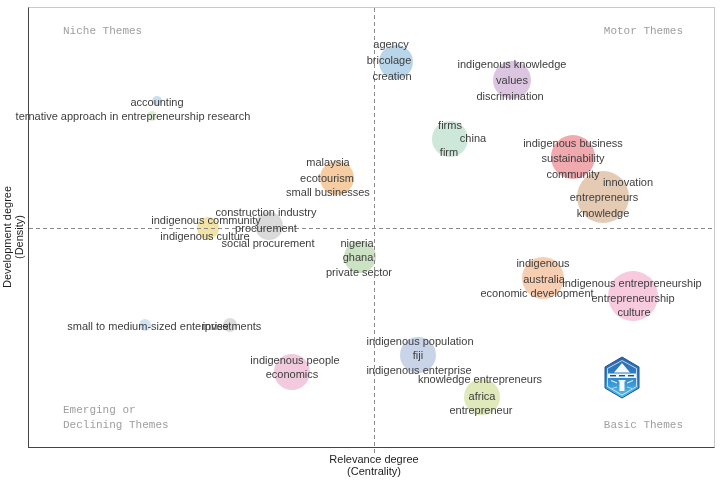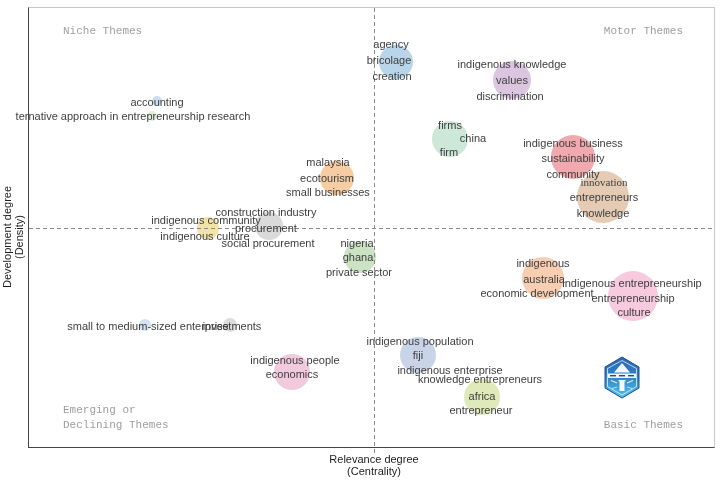--- a/index.html
+++ b/index.html
@@ -94,21 +94,21 @@
     <span class="word" style="left: 133px; top: 116px;">ternative approach in entrepreneurship research</span>
     <div class="bubble" style="left: 432px; top: 121px; width: 36px; height: 36px; background: rgb(205, 231, 216);"></div>
     <span class="word" style="left: 450px; top: 125px;">firms</span>
     <span class="word" style="left: 449px; top: 138px; margin-left: 24px;">china</span>
     <span class="word" style="left: 449px; top: 152px;">firm</span>
     <div class="bubble" style="left: 551px; top: 135px; width: 44px; height: 44px; background: rgb(240, 169, 174);"></div>
     <span class="word" style="left: 573px; top: 143px;">indigenous business</span>
     <span class="word" style="left: 573px; top: 158px;">sustainability</span>
     <span class="word" style="left: 573px; top: 174px;">community</span>
     <div class="bubble" style="left: 577px; top: 171px; width: 52px; height: 52px; background: rgb(229, 203, 180);"></div>
-    <span class="word" style="left: 604px; top: 182px; font-family: Liberation Serif, serif;">innovation</span>
+    <span class="word" style="left: 628px; top: 182px;">innovation</span>
     <span class="word" style="left: 604px; top: 197px;">entrepreneurs</span>
     <span class="word" style="left: 603px; top: 213px;">knowledge</span>
     <div class="bubble" style="left: 320px; top: 161px; width: 34px; height: 34px; background: rgb(246, 205, 162);"></div>
     <span class="word" style="left: 328px; top: 162px;">malaysia</span>
     <span class="word" style="left: 327px; top: 178px;">ecotourism</span>
     <span class="word" style="left: 328px; top: 192px;">small businesses</span>
     <div class="bubble" style="left: 255px; top: 212px; width: 28px; height: 28px; background: rgb(218, 218, 218);"></div>
     <span class="word" style="left: 266px; top: 212px;">construction industry</span>
     <span class="word" style="left: 266px; top: 228px;">procurement</span>
     <span class="word" style="left: 268px; top: 243px;">social procurement</span>
@@ -130,18 +130,18 @@
     <div class="bubble" style="left: 139px; top: 319px; width: 12px; height: 12px; background: rgb(211, 227, 241);"></div>
     <span class="word" style="left: 148px; top: 326px;">small to medium-sized enterprise</span>
     <div class="bubble" style="left: 223px; top: 318px; width: 14px; height: 14px; background: rgb(221, 221, 221);"></div>
     <span class="word" style="left: 232px; top: 326px;">investments</span>
     <div class="bubble" style="left: 274px; top: 354px; width: 36px; height: 36px; background: rgb(242, 202, 222);"></div>
     <span class="word" style="left: 295px; top: 360px;">indigenous people</span>
     <span class="word" style="left: 292px; top: 374px;">economics</span>
     <div class="bubble" style="left: 400px; top: 337px; width: 36px; height: 36px; background: rgb(202, 212, 232);"></div>
     <span class="word" style="left: 420px; top: 341px;">indigenous population</span>
     <span class="word" style="left: 418px; top: 355px;">fiji</span>
-    <span class="word" style="left: 419px; top: 370px; margin-left: 31px;">indigenous enterprise</span>
+    <span class="word" style="left: 419px; top: 370px;">indigenous enterprise</span>
     <div class="bubble" style="left: 464px; top: 379px; width: 36px; height: 36px; background: rgb(223, 233, 186);"></div>
     <span class="word" style="left: 480px; top: 379px;">knowledge entrepreneurs</span>
     <span class="word" style="left: 482px; top: 396px;">africa</span>
     <span class="word" style="left: 481px; top: 410px;">entrepreneur</span>
   </div>
 
 </body></html>

